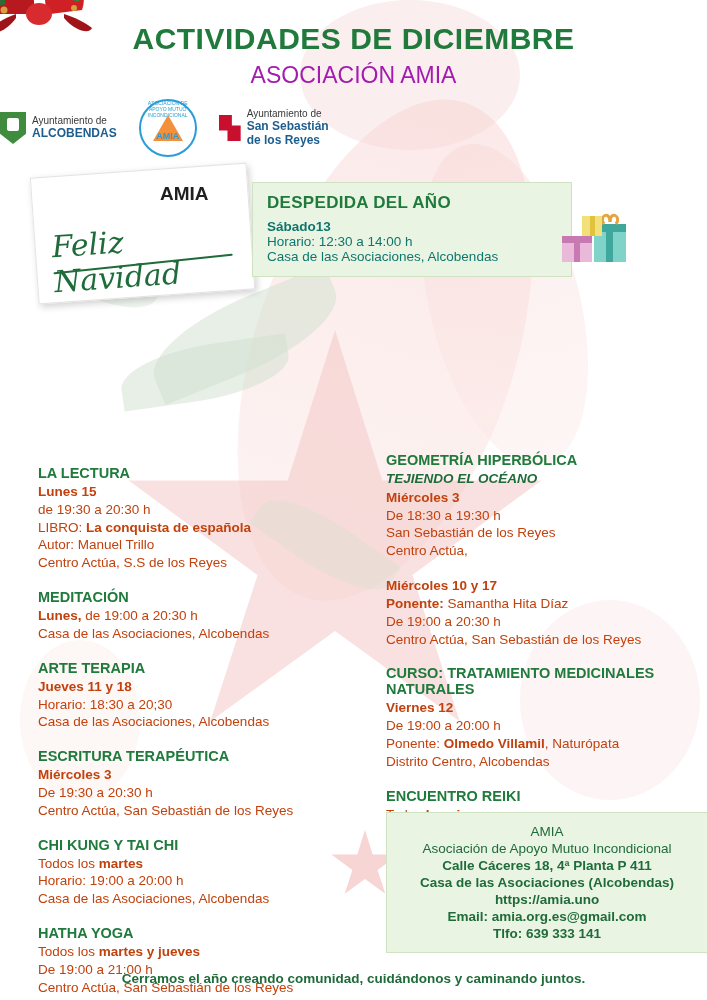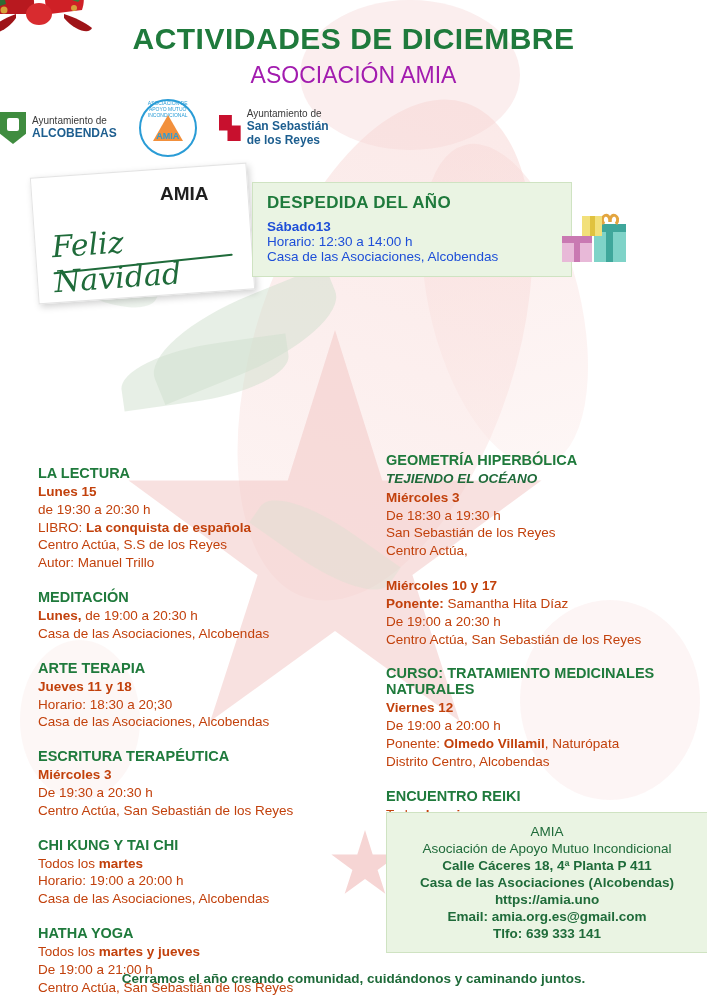--- a/index.html
+++ b/index.html
@@ -109,21 +109,21 @@
     font-size:19px;font-weight:bold;color:#1f1f1f;
   }
 
   
   .despedida{
     position:absolute;left:252px;top:182px;width:300px;
     background:#eaf4e3;border:1px solid #cfe3c2;
     padding:10px 4px 12px 14px;z-index:4;
   }
   .despedida h2{margin:0 0 6px 0;font-size:17px;color:#1f7a3c;letter-spacing:.3px;}
-  .despedida p{margin:0 0;font-size:13.5px;color:#1d4ed8;}
+  .despedida p{margin:0 0;font-size:13.5px;color:#0f766e;}
   .despedida .bold{font-weight:bold;}
 
   .gifts{position:absolute;left:560px;top:210px;width:72px;height:62px;z-index:4;}
 
   
   .cols{position:relative;z-index:3;}
   .col{position:absolute;}
   .col-left{left:38px;top:308px;width:330px;}
   .col-right{left:386px;top:295px;width:300px;}
 
@@ -237,22 +237,22 @@
 
 <div class="cols">
 
   <div class="col col-left">
 
     <div class="ev">
       <h3>LA LECTURA</h3>
       <p><b>Lunes 15</b></p>
       <p>de 19:30 a 20:30 h</p>
       <p>LIBRO: <b>La conquista de española</b></p>
+      <p>Autor: Manuel Trillo</p>
       <p>Centro Actúa, S.S de los Reyes</p>
-      <p>Autor: Manuel Trillo</p>
     </div>
 
     <div class="ev">
       <h3>MEDITACIÓN</h3>
       <p><b>Lunes,</b><span> de 19:00 a 20:30 h</span></p>
       <p>Casa de las Asociaciones, Alcobendas</p>
     </div>
 
     <div class="ev">
       <h3>ARTE TERAPIA</h3>

